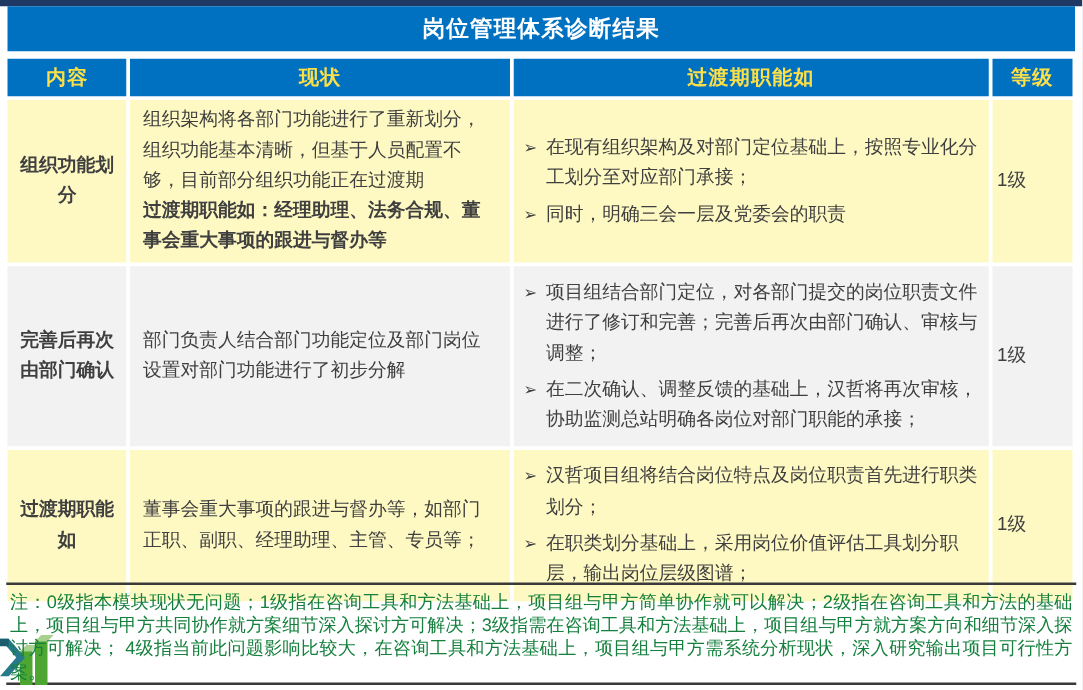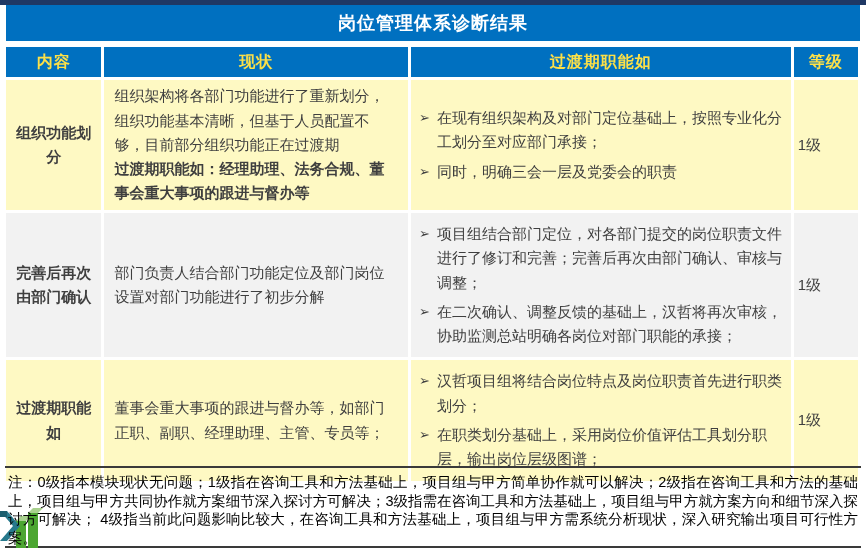--- a/index.html
+++ b/index.html
@@ -43,21 +43,21 @@
   tr.r3 td { height:98px; }
   .status-bold { font-weight:bold; }
   .bullet { display:flex; align-items:flex-start; margin:5px 0; }
   .bullet .marker { flex:0 0 18px; color:#3F3F3F; font-size:13px; line-height:1.85; }
   .bullet .btext  { flex:1; }
   .divider-line {
     position:absolute; top:466px; left:5px; right:5px; height:2px; background:#3a3a3a;
   }
   .note {
     position:absolute; top:473px; left:8px; right:8px; z-index:2;
-    color:#000000; font-size:14.5px; line-height:1.28; text-align:justify;
+    color:#15803d; font-size:14.5px; line-height:1.28; text-align:justify;
   }
   .bottom-line {
     position:absolute; top:546px; left:5px; right:5px; height:2px; background:#3a3a3a;
   }
   .corner-logo {
     position:absolute; left:0; bottom:3px; width:44px; height:48px; z-index:1;
   }
 </style>
 </head>
 <body>

